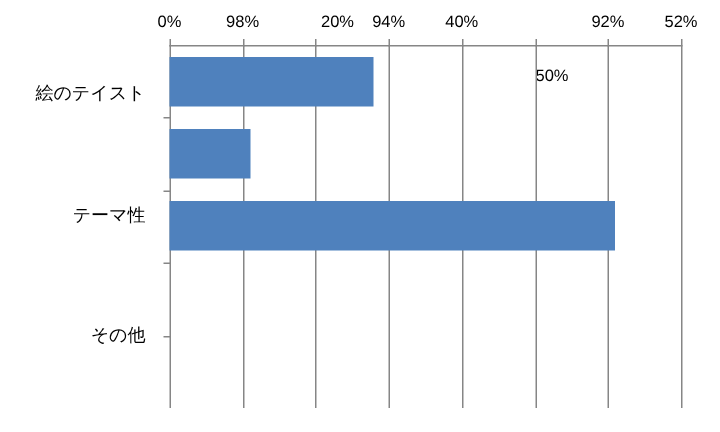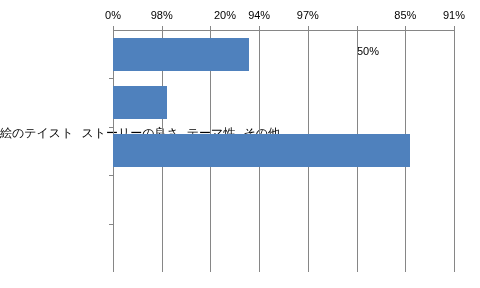--- a/index.html
+++ b/index.html
@@ -16,25 +16,25 @@
   #chart-root {
     position: relative;
     width: 480px;
     height: 288px;
     background: #ffffff;
   }
   
   #cat-labels {
     position: absolute;
     left: 0px;
-    top: 12px;
+    top: 22px;
     width: 105px;
     height: 242px;
     display: flex;
-    flex-direction: row;
+    flex-direction: column;
   }
   .cat-label-cell {
     flex: 1 1 0;
     display: flex;
     align-items: center;
     justify-content: flex-end;
     padding-right: 8px;
     box-sizing: border-box;
   }
   .cat-label-text {
@@ -129,32 +129,29 @@
 </head>
 <body>
 
 <div id="chart-root">
 
   <div id="tick-labels">
       <span class="tick-label" style="left: 0px;">0%</span>
       <span class="tick-label" style="left: 48.7143px;">98%</span>
       <span class="tick-label" style="left: 112px;">20%</span>
       <span class="tick-label" style="left: 146.143px;">94%</span>
-      <span class="tick-label" style="left: 194.857px;">97%</span>
+      <span class="tick-label" style="left: 194.857px;">40%</span>
       <span class="tick-label" style="left: 255px; margin-top: 36px;">50%</span>
-      <span class="tick-label" style="left: 292.286px;">85%</span>
-      <span class="tick-label" style="left: 341px;">91%</span>
+      <span class="tick-label" style="left: 292.286px;">92%</span>
+      <span class="tick-label" style="left: 341px;">52%</span>
     </div>
 
   <div id="cat-labels">
       <div class="cat-label-cell">
         <span class="cat-label-text">絵のテイスト</span>
-      </div>
-      <div class="cat-label-cell">
-        <span class="cat-label-text">ストーリーの良さ</span>
       </div>
       <div class="cat-label-cell">
         <span class="cat-label-text">テーマ性</span>
       </div>
       <div class="cat-label-cell">
         <span class="cat-label-text">その他</span>
       </div>
     </div>
 
   <div id="plot-area">

